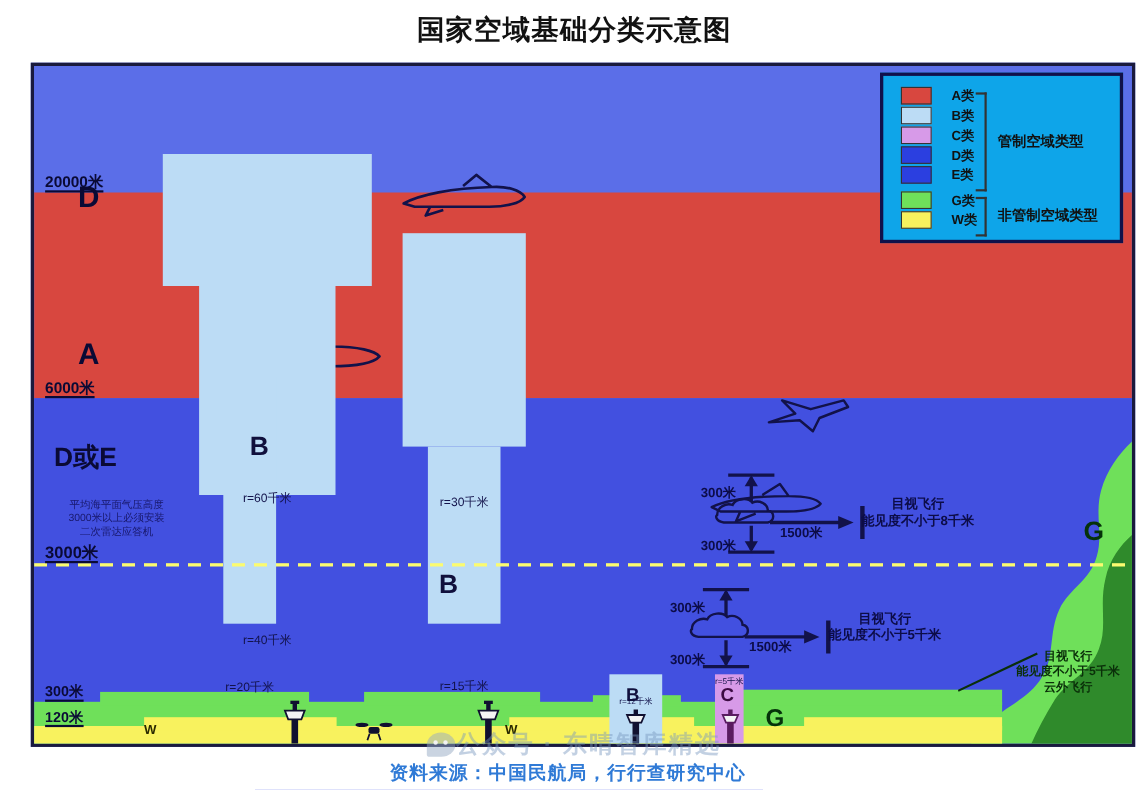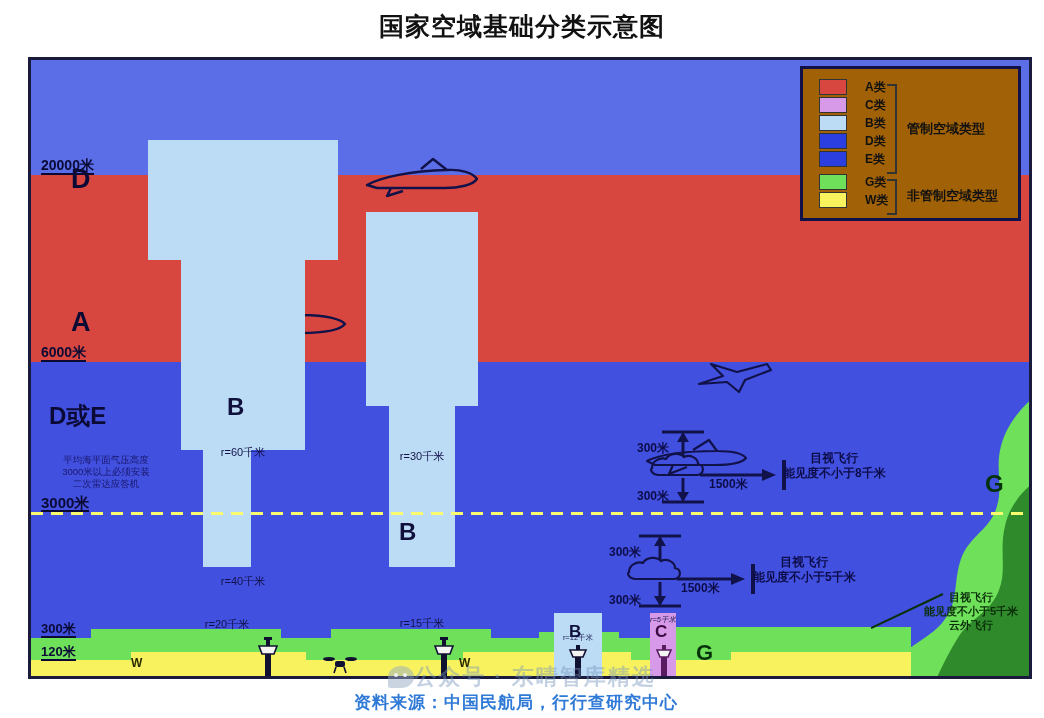--- a/index.html
+++ b/index.html
@@ -61,21 +61,21 @@
     line-height:15px;text-align:center;white-space:nowrap;
   }
   .vfr-text-green{
     position:absolute;color:#0a2f09;font-size:11px;font-weight:bold;
     line-height:14px;text-align:center;white-space:nowrap;
   }
   .dim{position:absolute;color:#0c0c48;font-size:12px;font-weight:bold;white-space:nowrap;}
   
   #legend{
     position:absolute;right:8px;top:6px;width:221px;height:155px;
-    background:#a16207;border:3px solid #11114a;box-sizing:border-box;
+    background:#0ea5e9;border:3px solid #11114a;box-sizing:border-box;
     padding:9px 0 0 16px;
   }
   .legend-row{height:18px;display:flex;align-items:center;}
   .legend-swatch{width:26px;height:14px;border:1px solid #333;}
   .legend-label{margin-left:18px;font-size:12px;color:#111;font-weight:bold;}
   .legend-group-text{
     position:absolute;font-size:13px;color:#111;font-weight:bold;white-space:nowrap;
   }
   .brace{position:absolute;border:2px solid #333;border-left:none;}
   
@@ -205,21 +205,21 @@
   <div class="bletter" style="left:368px;top:458px;">B</div>
   <div class="bletter" style="left:538px;top:562px;font-size:17px;">B</div>
   <div style="position:absolute;left:624px;top:562px;font-size:17px;font-weight:bold;color:#3c0a42;">C</div>
 
   <div class="rlabel" style="left:162px;top:385px;width:100px;">r=60千米</div>
   <div class="rlabel" style="left:162px;top:514px;width:100px;">r=40千米</div>
   <div class="rlabel" style="left:146px;top:557px;width:100px;">r=20千米</div>
   <div class="rlabel" style="left:341px;top:389px;width:100px;">r=30千米</div>
   <div class="rlabel" style="left:341px;top:556px;width:100px;">r=15千米</div>
   <div class="rlabel" style="left:497px;top:555px;width:100px;font-size:7.5px;margin-top:18px;">r=12千米</div>
-  <div class="rlabel" style="left:582px;top:555px;width:100px;font-size:7.5px;font-style:italic;">r=5千米</div>
+  <div class="rlabel" style="left:582px;top:555px;width:100px;font-size:7.5px;">r=5千米</div>
 
   <div class="alt-label" style="left:10px;top:98px;">20000米</div>
   <div class="alt-label" style="left:10px;top:285px;">6000米</div>
   <div class="alt-label" style="left:10px;top:435px;font-size:15px;">3000米</div>
   <div class="alt-label" style="left:10px;top:561px;font-size:13px;">300米</div>
   <div class="alt-label" style="left:10px;top:584px;font-size:13px;">120米</div>
 
   <div class="note-small" style="left:0px;top:394px;width:150px;">
     <div>平均海平面气压高度</div>
     <div>3000米以上必须安装</div>
@@ -280,26 +280,26 @@
     <div>能见度不小于5千米</div>
     <div>云外飞行</div>
   </div>
 
   <div id="legend">
     <div class="legend-row">
       <span class="legend-swatch" style="background:#d8473f"></span>
       <span class="legend-label">A类</span>
     </div>
     <div class="legend-row">
+      <span class="legend-swatch" style="background:#bcdcf5"></span>
+      <span class="legend-label">B类</span>
+    </div>
+    <div class="legend-row">
       <span class="legend-swatch" style="background:#d79ae8"></span>
       <span class="legend-label">C类</span>
-    </div>
-    <div class="legend-row">
-      <span class="legend-swatch" style="background:#bcdcf5"></span>
-      <span class="legend-label">B类</span>
     </div>
     <div class="legend-row">
       <span class="legend-swatch" style="background:#2b3fe0"></span>
       <span class="legend-label">D类</span>
     </div>
     <div class="legend-row">
       <span class="legend-swatch" style="background:#2b3fe0"></span>
       <span class="legend-label">E类</span>
     </div>
     <div class="legend-row" style="margin-top:5px;">

